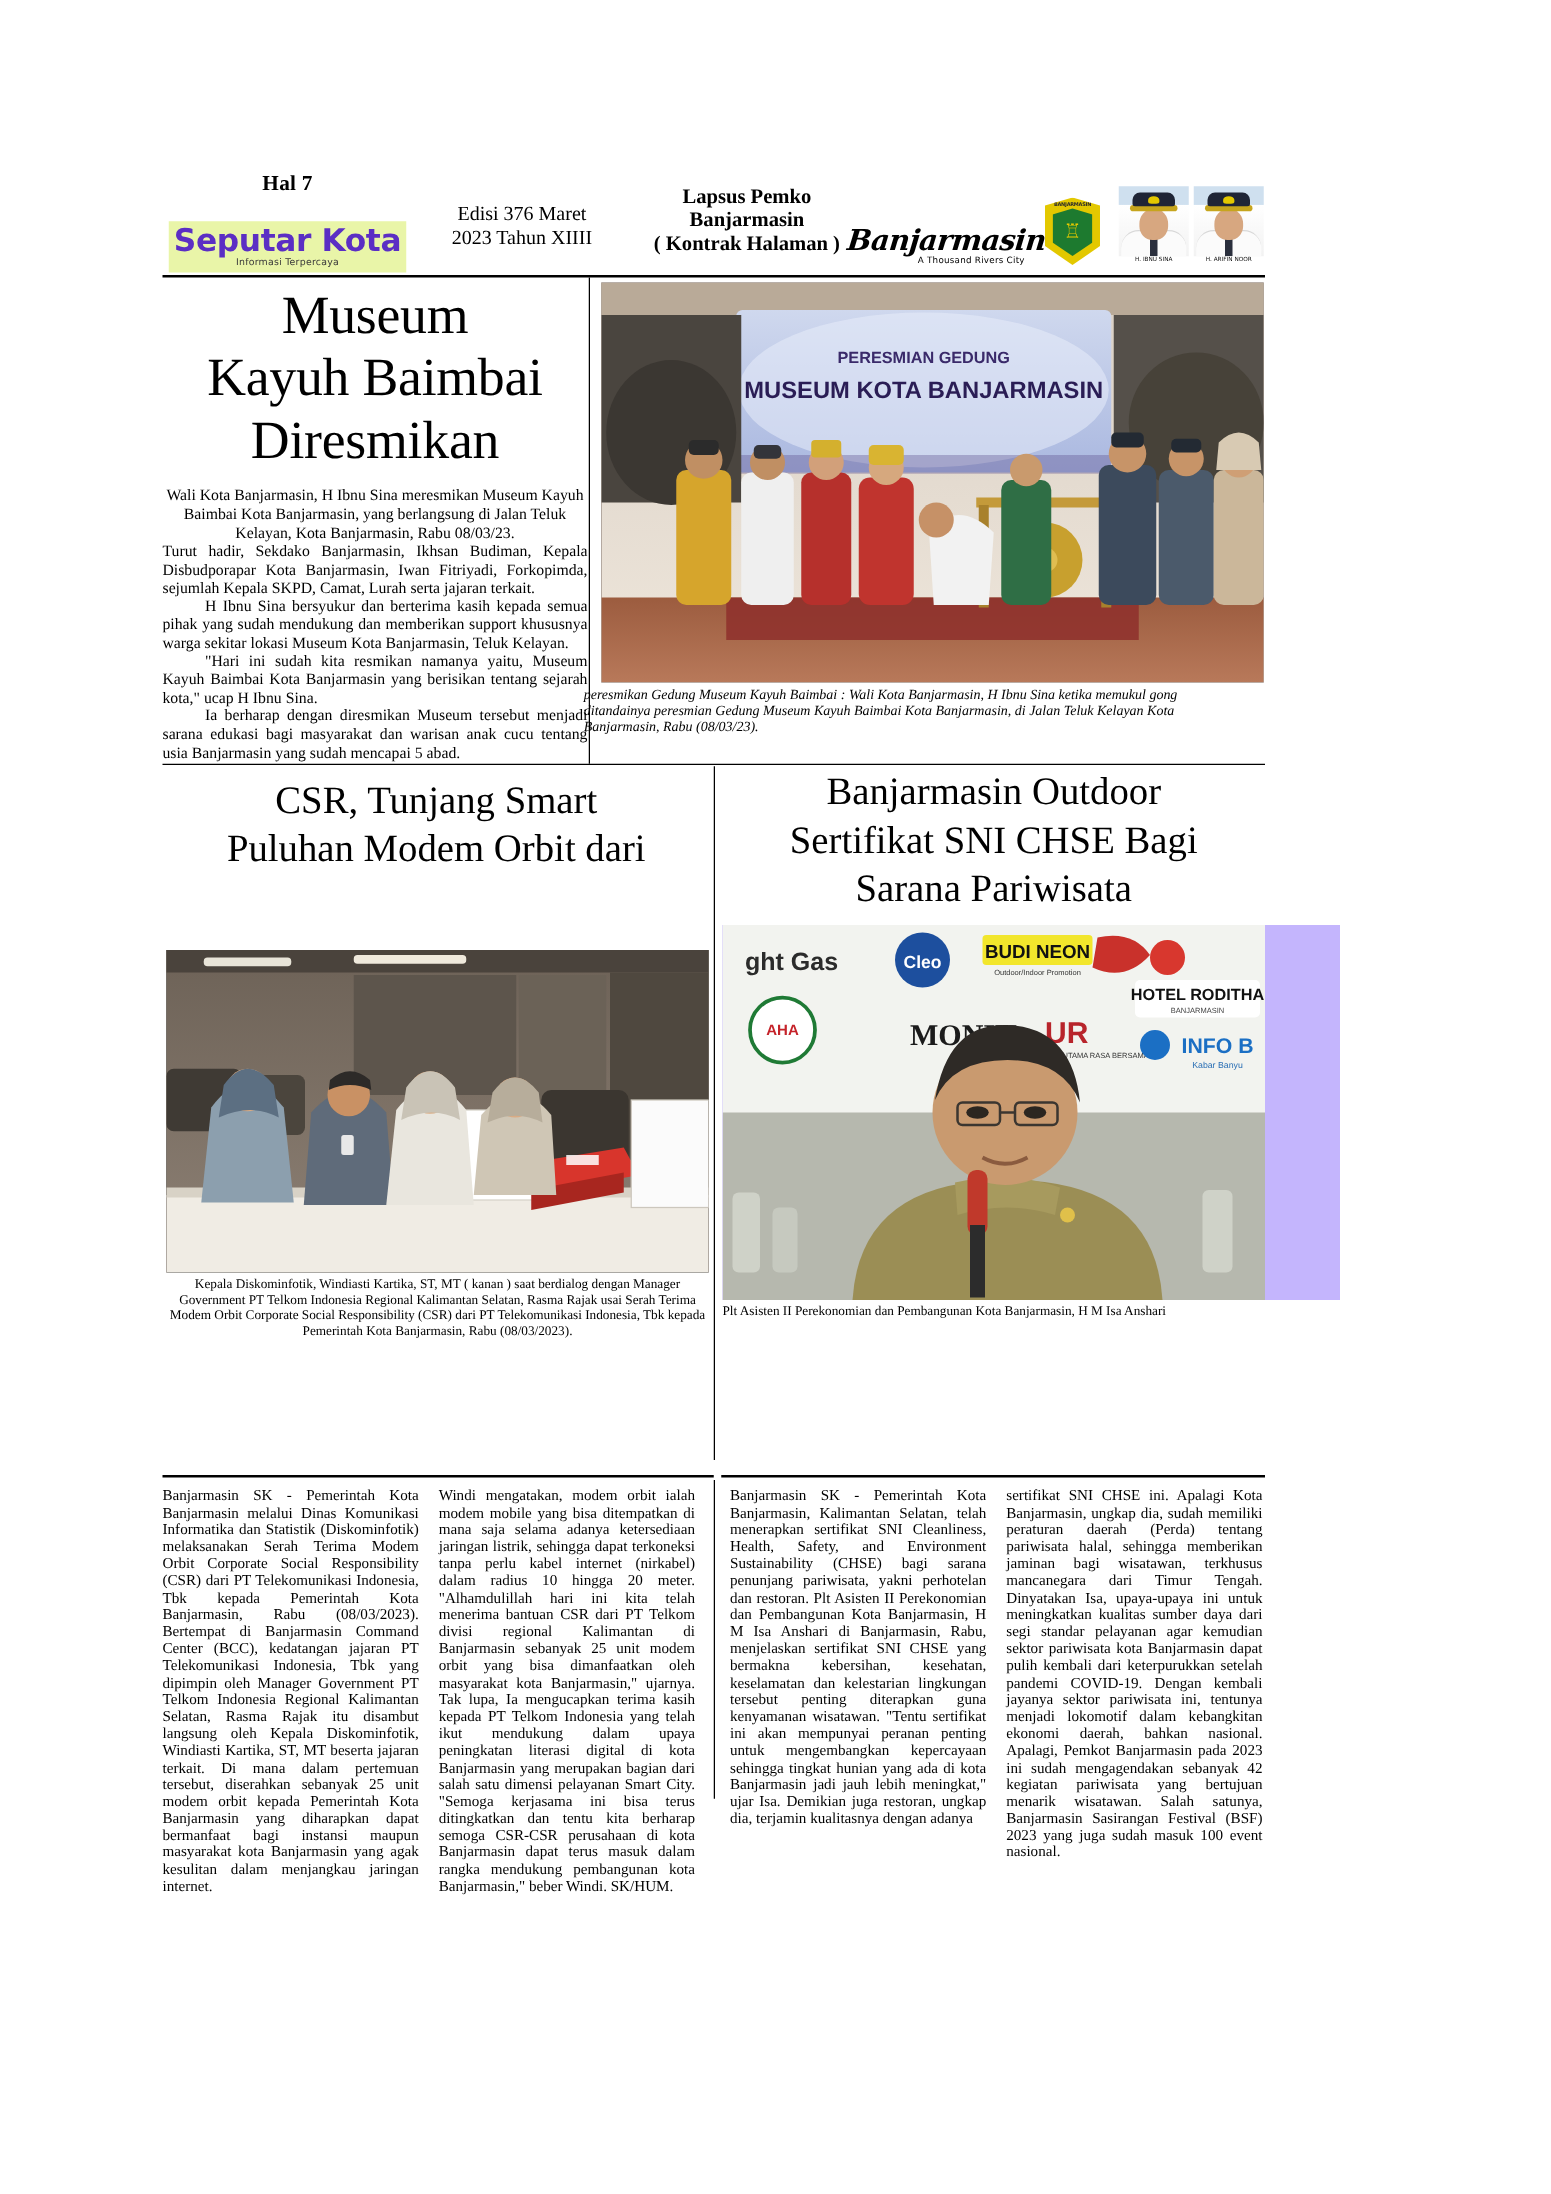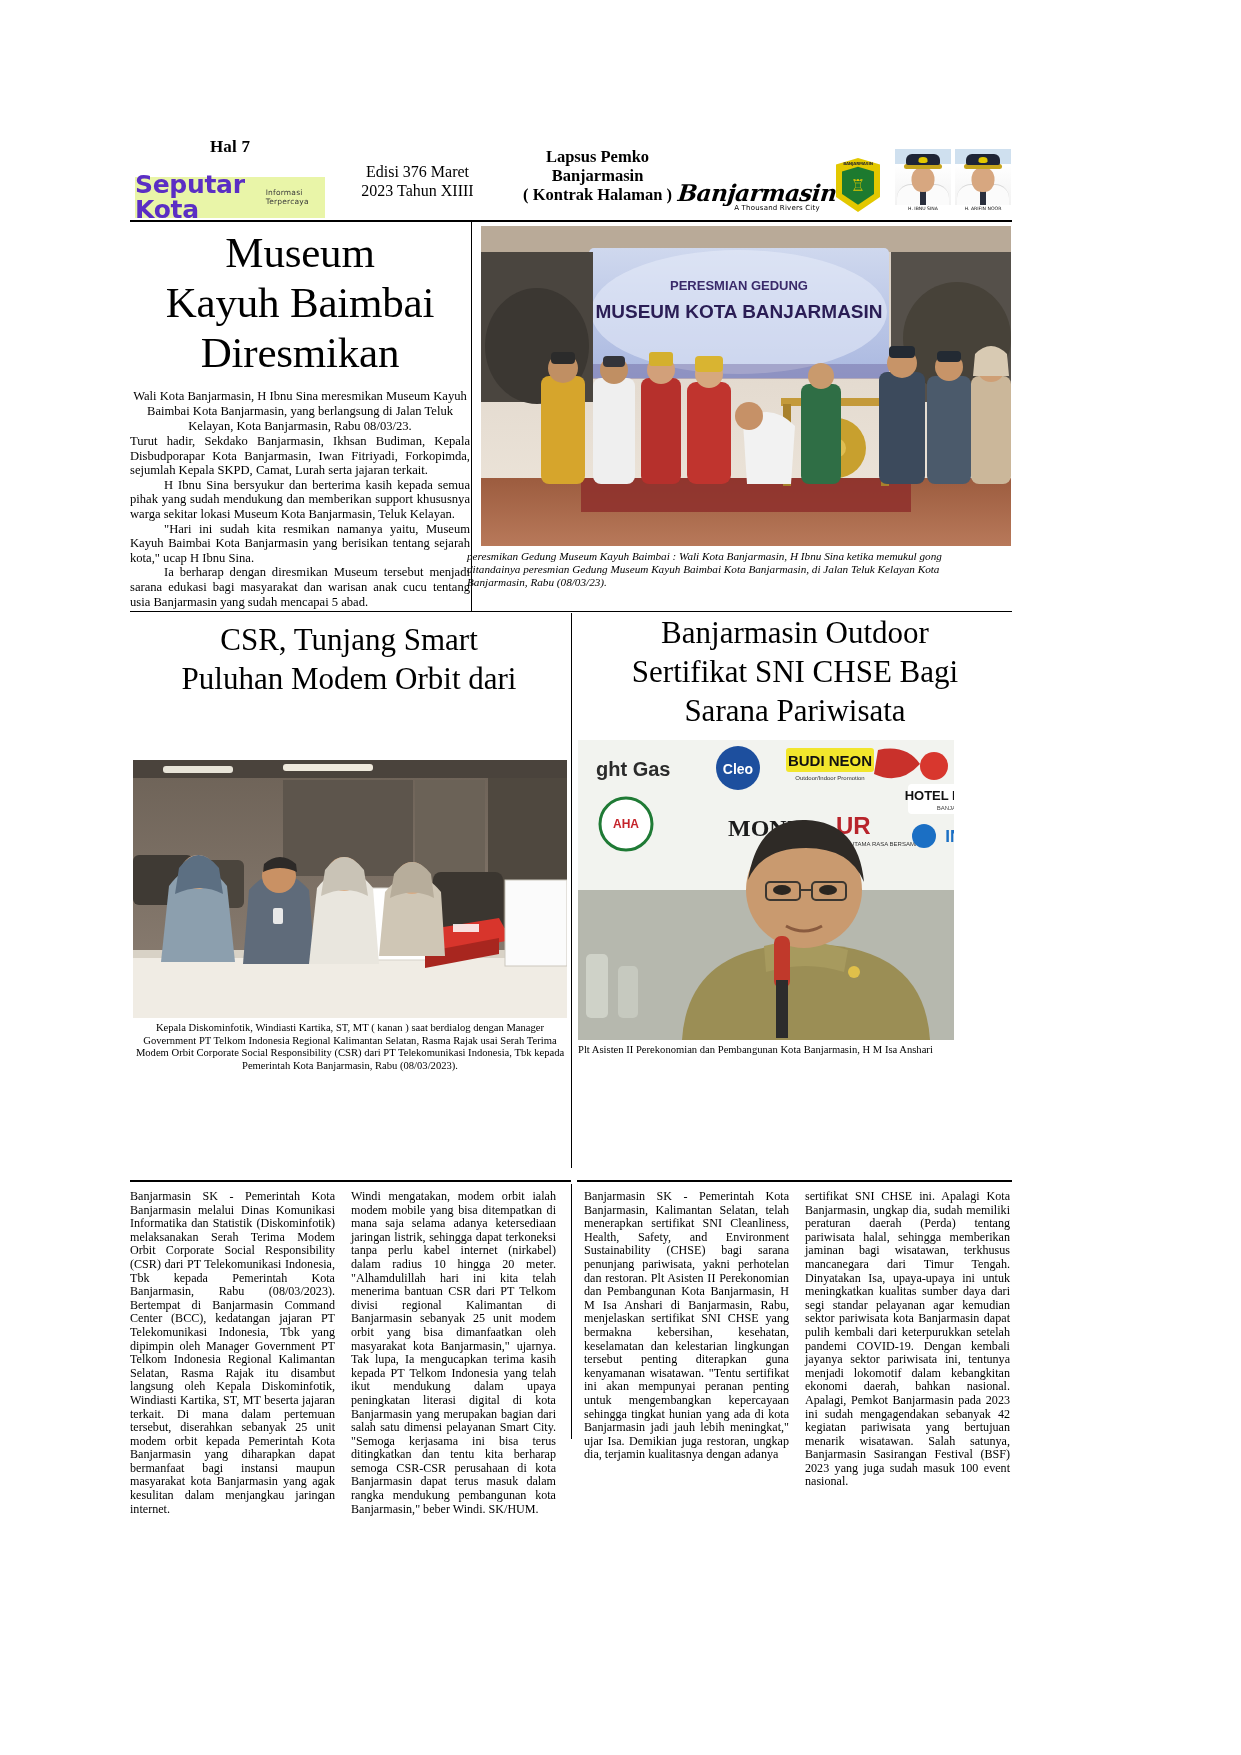--- a/index.html
+++ b/index.html
@@ -46,21 +46,21 @@
     font-size: 17px;
     letter-spacing: 0.2px;
     margin-bottom: 20px;
     font-family: "Liberation Serif", serif;
   }
   .logo-box {
     background: #e9f5a8;
     width: 190px;
     height: 38px;
     display: flex;
-    flex-direction: row;
+    flex-direction: column;
     align-items: center;
     justify-content: center;
     padding: 1px 0 2px 0;
   }
   .logo-main {
     color: #5b2ec4;
     font-family: "DejaVu Sans", sans-serif;
     font-weight: bold;
     font-size: 25px;
     line-height: 25px;
@@ -391,21 +391,21 @@
     width: 434px;
     text-align: center;
     font-size: 31px;
     line-height: 39px;
     font-family: "Liberation Serif", serif;
   }
   .photo3 {
     position: absolute;
     left: 578px;
     top: 740px;
-    width: 376px;
+    width: 494px;
     height: 300px;
     overflow: hidden;
     background: #c4b5fd;
   }
   .cap3 {
     position: absolute;
     left: 578px;
     top: 1044px;
     width: 434px;
     text-align: left;

